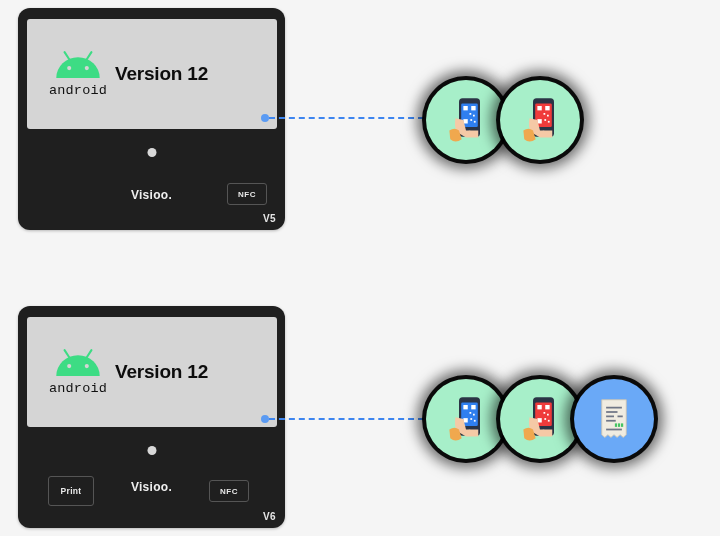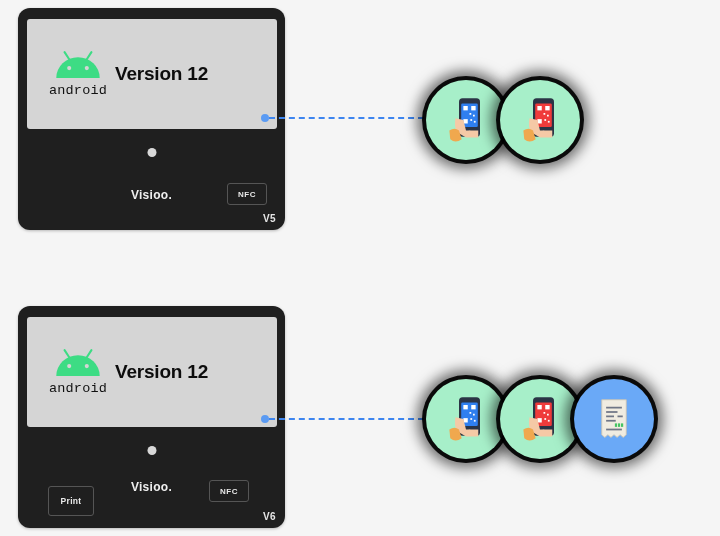--- a/index.html
+++ b/index.html
@@ -176,21 +176,21 @@
           <circle cx="33" cy="35" r="4" fill="#d5d5d5"></circle>
           <circle cx="67" cy="35" r="4" fill="#d5d5d5"></circle>
         </svg>
         <span class="android-word">android</span>
       </div>
       <div class="screen-version">Version 12</div>
     </div>
 
     <div class="home-dot"></div>
 
-    <button class="mini-btn print-btn" style="left:30px;top:180px;">Print</button>
+    <button class="mini-btn print-btn" style="left:30px;top:170px;">Print</button>
 
     <div class="brand" style="top:174px;">Visioo.</div>
 
     <button class="mini-btn nfc-btn" style="left:191px;top:174px;">NFC</button>
 
     <div class="version-tag">V6</div>
   </div>
 
   <div class="connector" style="left:261px;top:414px;width:163px;">
     <span class="conn-dot"></span>

